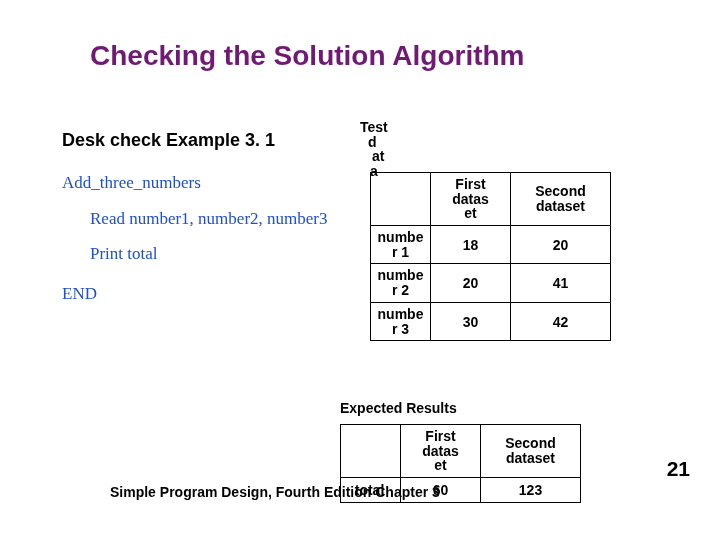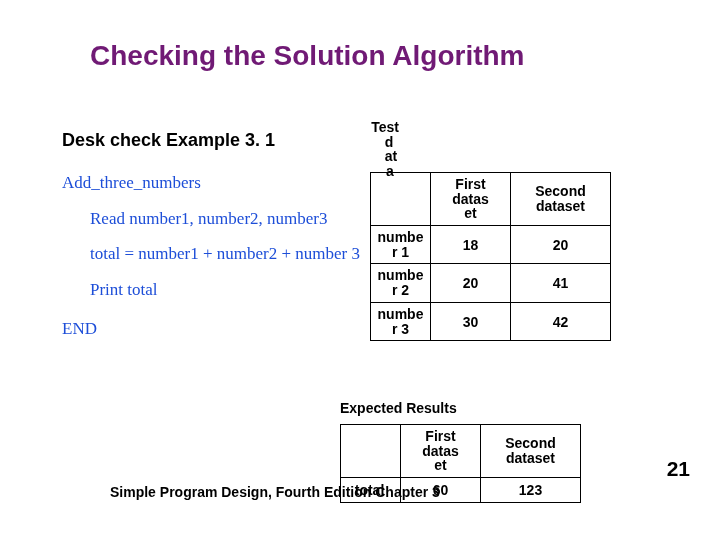--- a/index.html
+++ b/index.html
@@ -43,21 +43,21 @@
   .end { margin-top: 14px; }
   .testdata-label {
     position: absolute;
     top: 120px;
     left: 360px;
     font-size: 14px;
     font-weight: bold;
     line-height: 1.05;
     width: 50px;
   }
-  .tdline { text-align: center; }
+  .tdline { text-align: left; }
   .tdline.i1 { padding-left: 8px; }
   .tdline.i2 { padding-left: 12px; }
   .tdline.i3 { padding-left: 10px; }
   .table1 {
     position: absolute;
     top: 172px;
     left: 370px;
     border-collapse: collapse;
     font-size: 14px;
     font-weight: bold;
@@ -117,21 +117,20 @@
 </head>
 <body>
 
 <div class="title">Checking the Solution Algorithm</div>
 
 <div class="subtitle">Desk check Example 3. 1</div>
 
 <div class="algo">
   <div>Add_three_numbers</div>
   <div class="indent step">Read number1, number2, number3</div>
-  <div class="indent step">total = number1 + number2 + number 3</div>
   <div class="indent step">Print total</div>
   <div class="end">END</div>
 </div>
 
 <div class="testdata-label">
   <div class="tdline">Test</div>
   <div class="tdline i1">d</div>
   <div class="tdline i2">at</div>
   <div class="tdline i3">a</div>
 </div>

